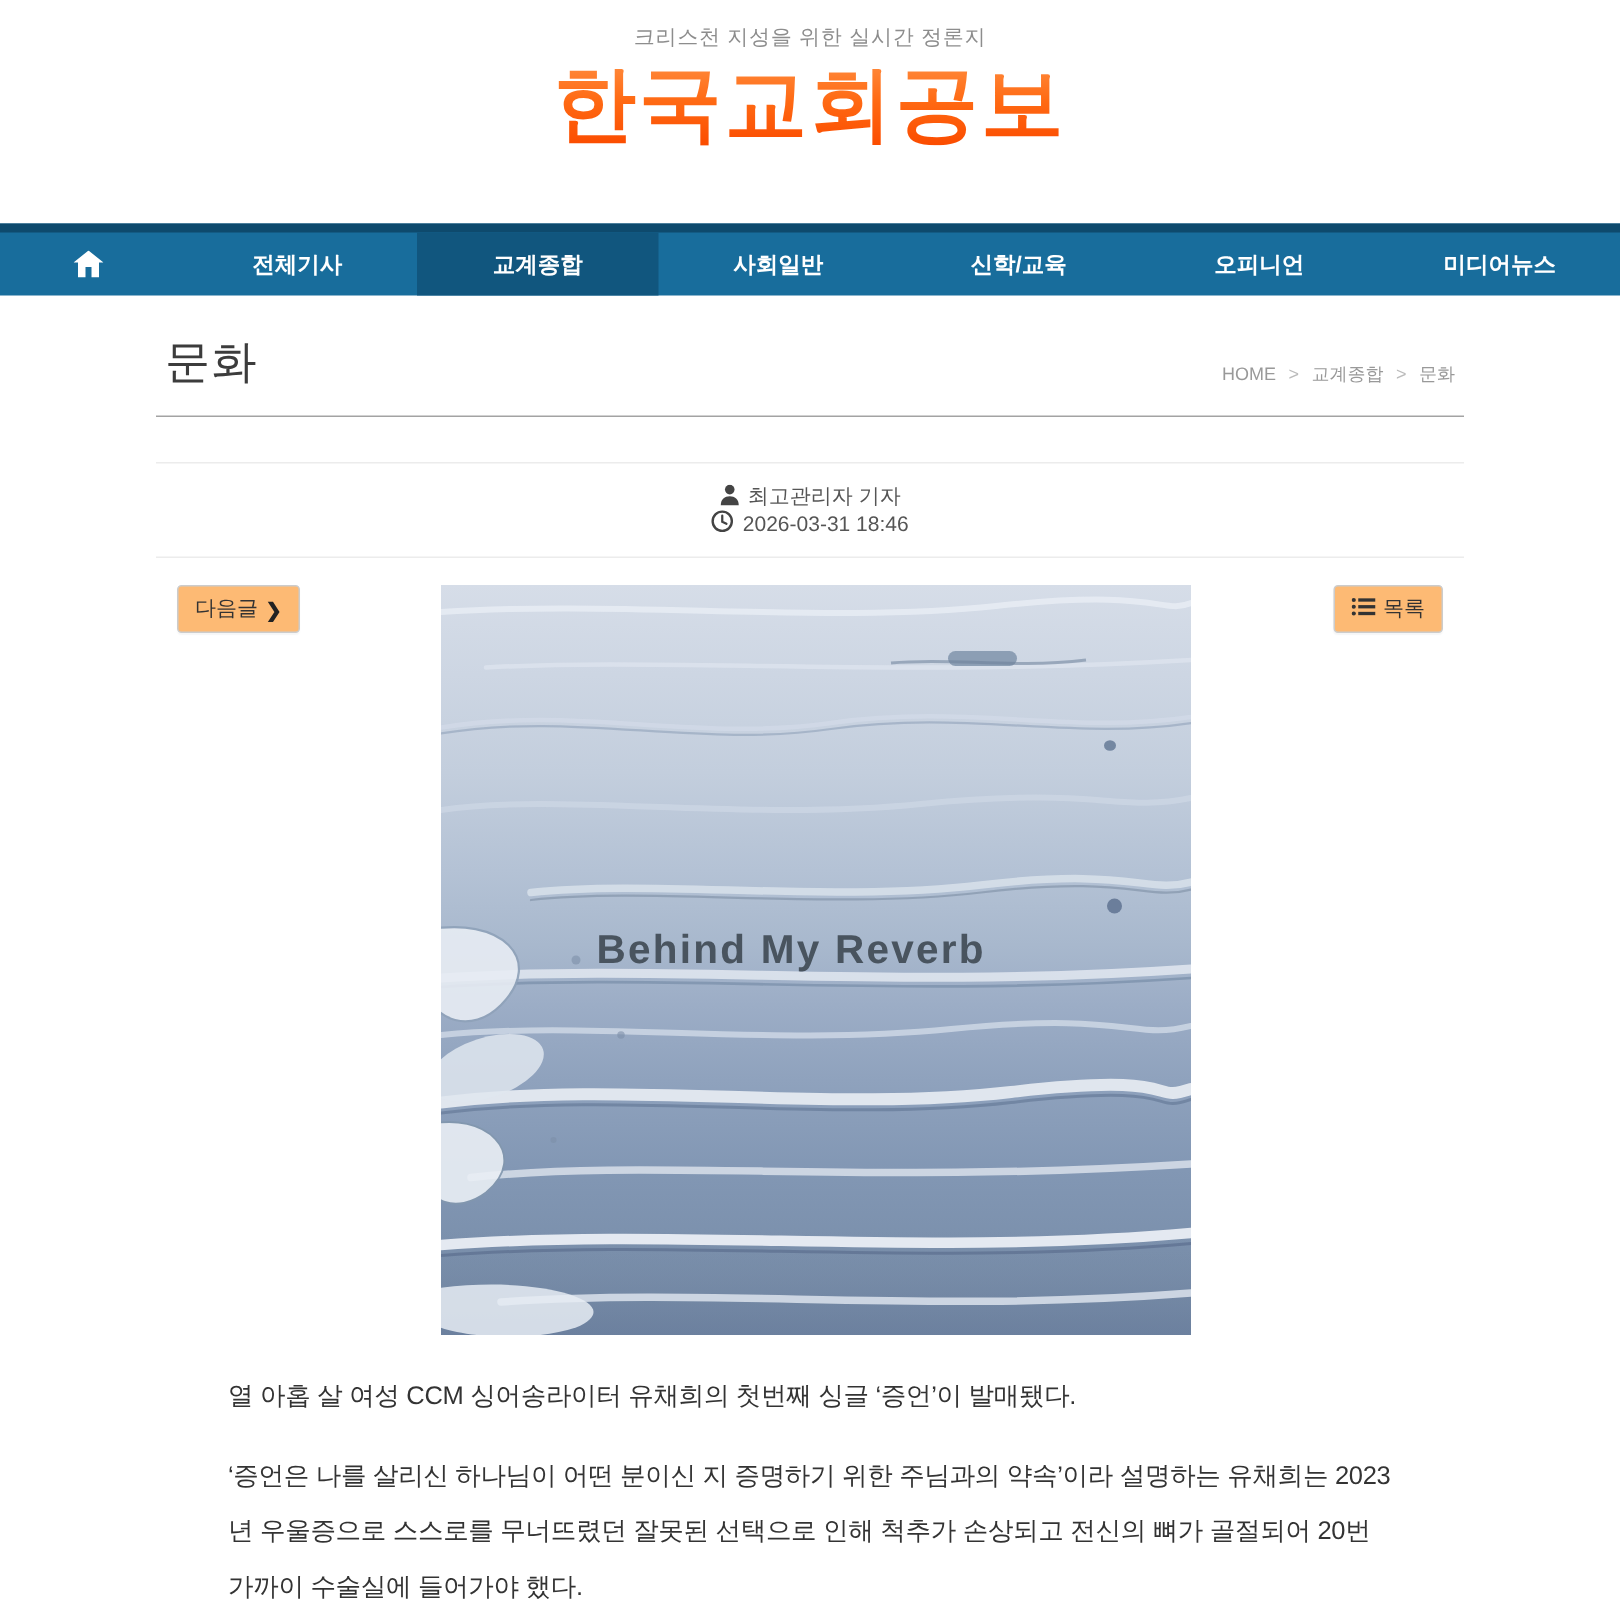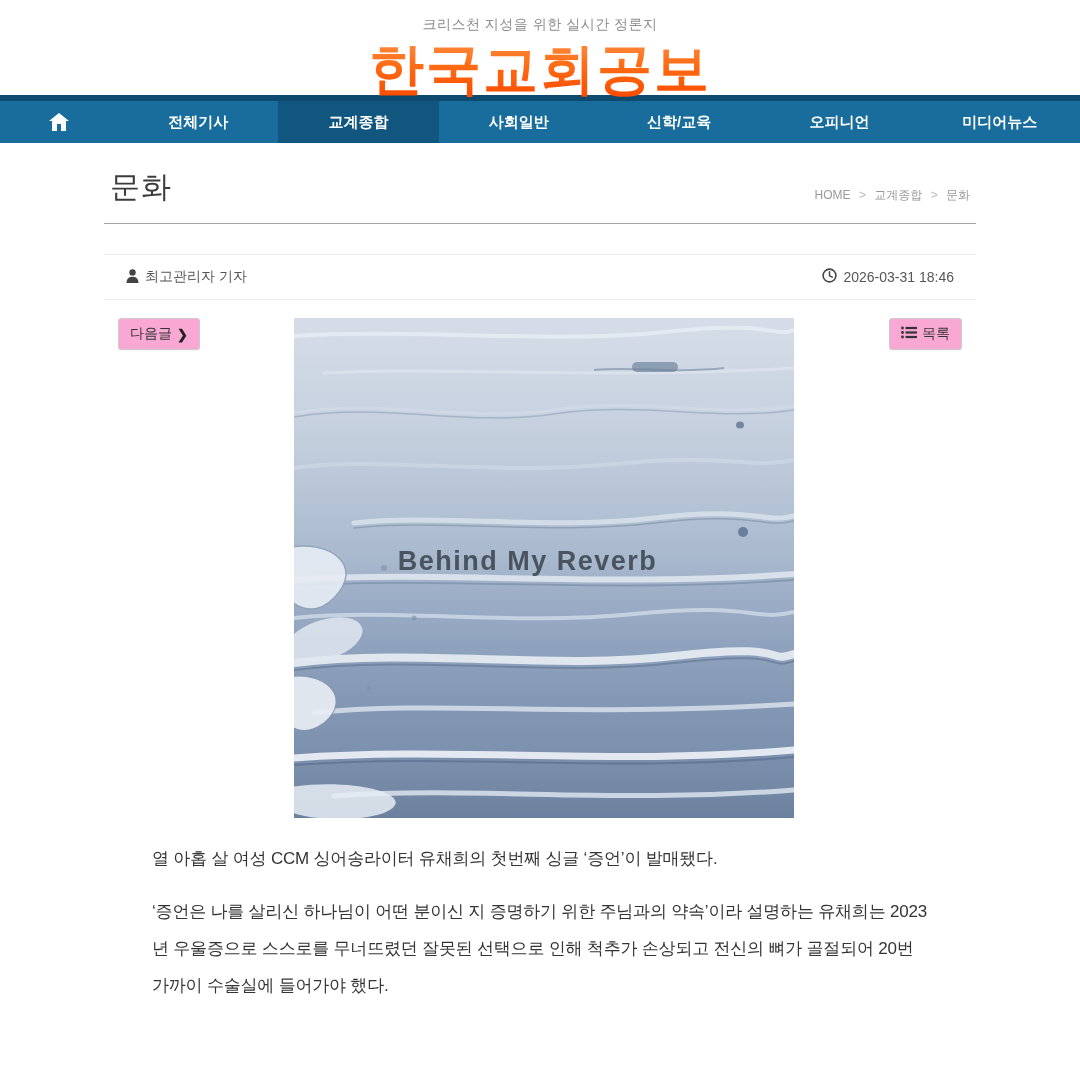--- a/index.html
+++ b/index.html
@@ -1,20 +1,20 @@
 <!DOCTYPE html>
 <html><head>
 <meta charset="utf-8">
 <style>
   * { margin:0; padding:0; box-sizing:border-box; }
   html,body { width:1080px; height:1080px; overflow:hidden; background:#fff;
     font-family:"Liberation Sans","DejaVu Sans",sans-serif; }
 
   
-  .site-header { text-align:center; padding-top:16px; height:95px; }
+  .site-header { text-align:center; padding-top:16px; height:149px; }
   .tagline { font-size:14px; color:#8d8d8d; letter-spacing:0.5px; margin-bottom:8px; }
   .logo { display:inline-block; font-size:55px; font-weight:800; letter-spacing:2px;
     color:#ff5a00; line-height:1.0; cursor:pointer; }
   @supports (-webkit-background-clip:text) {
     .logo { background:linear-gradient(180deg,#ff8a3c 0%,#ff6a14 45%,#fb4c00 100%);
       -webkit-background-clip:text; -webkit-text-fill-color:transparent; }
   }
 
   
   .main-nav { width:100%; height:48px; background:#186d9c; border-top:6px solid #0e4a6d;
@@ -35,27 +35,27 @@
   .breadcrumb { font-size:12px; color:#999; padding-bottom:4px; }
   .breadcrumb .crumb { cursor:pointer; }
   .breadcrumb .sep { margin:0 5px; color:#bbb; }
 
   
   .article-title { margin-top:38px; padding:0 6px 0 30px; font-size:22px;
     font-weight:700; color:#151515; letter-spacing:-0.3px; }
 
   .byline { margin-top:30px; border-top:1px solid #ececec; border-bottom:1px solid #ececec;
     padding:13px 22px; display:flex; justify-content:space-between; align-items:center;
-    font-size:14px; color:#555; }
+    font-size:14px; color:#555;flex-direction:column; }
   .byline .who, .byline .when { display:flex; align-items:center; gap:6px; }
 
   
   .media-row { margin-top:18px; display:flex; justify-content:space-between;
     align-items:flex-start; padding:0 14px; }
-  .tool-btn { display:inline-flex; align-items:center; gap:5px; background:#f9a8d4;
+  .tool-btn { display:inline-flex; align-items:center; gap:5px; background:#fdba74;
     border:1px solid #ccc; border-radius:3px; padding:6px 11px; font-size:14px;
     color:#333; cursor:pointer; box-shadow:0 1px 1px rgba(0,0,0,0.04); }
   .tool-btn .chev { font-weight:700; font-size:13px; color:#222; }
 
   
   .album { position:relative; width:500px; height:500px; overflow:hidden;
     flex:0 0 auto; }
   .album svg { position:absolute; inset:0; display:block; }
   .album-caption { position:absolute; left:0; right:34px; top:228px; text-align:center;
     font-size:27px; font-weight:700; color:#49545f; letter-spacing:1.5px; }

